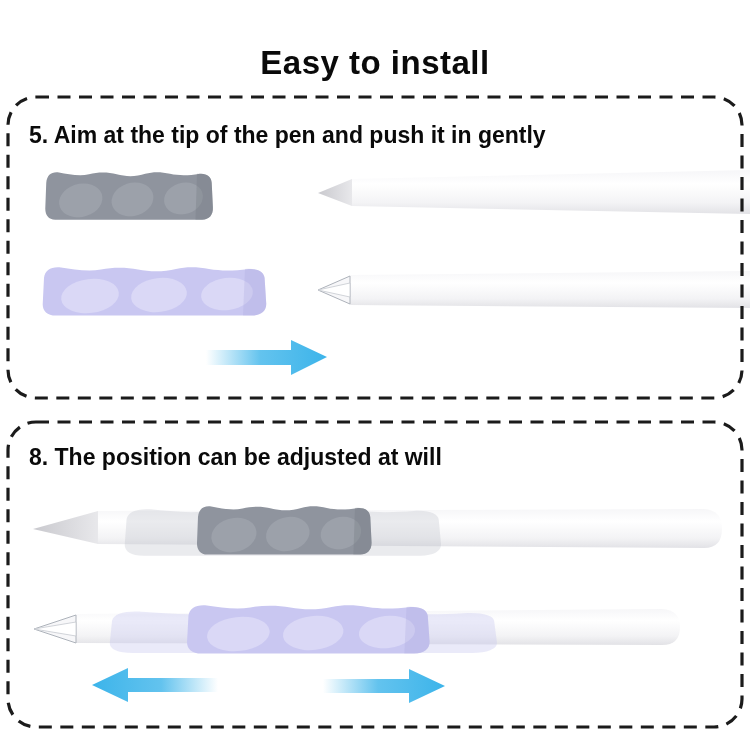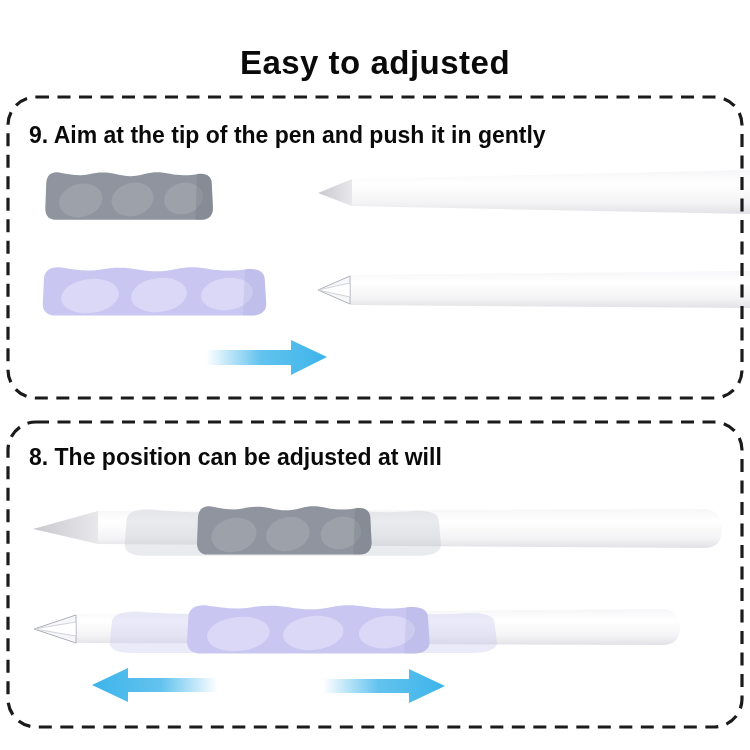--- a/index.html
+++ b/index.html
@@ -57,23 +57,23 @@
         <stop offset="1" stop-opacity="0" stop-color="#3cb4ea"></stop>
       </linearGradient>
       <linearGradient id="arrowRight2" x1="0" y1="0" x2="1" y2="0">
         <stop offset="0" stop-opacity="0" stop-color="#3cb4ea"></stop>
         <stop offset="0.45" stop-opacity="0.8" stop-color="#3cb4ea"></stop>
         <stop offset="1" stop-opacity="1" stop-color="#3cb4ea"></stop>
       </linearGradient>
     </defs>
   </svg>
 
-  <div id="page-title" class="abs">Easy to adjusted</div>
+  <div id="page-title" class="abs">Easy to install</div>
 
-  <div class="abs step-heading" id="step1-heading">9. Aim at the tip of the pen and push it in gently</div>
+  <div class="abs step-heading" id="step1-heading">5. Aim at the tip of the pen and push it in gently</div>
 
   <svg class="art" style="left:38px;top:167px;" width="182" height="56" viewBox="0 0 182 56">
     <g transform="scale(0.75,0.982)">
       <use href="#gBase" fill="#8f949e"></use>
       <use href="#gBumps" opacity="0.9" fill="#9ea3ac"></use>
       <use href="#gShade" opacity="0.35" fill="#767b85"></use>
     </g>
   </svg>
 
   <svg class="art" style="left:33px;top:262px;" width="243" height="57" viewBox="0 0 243 57">

